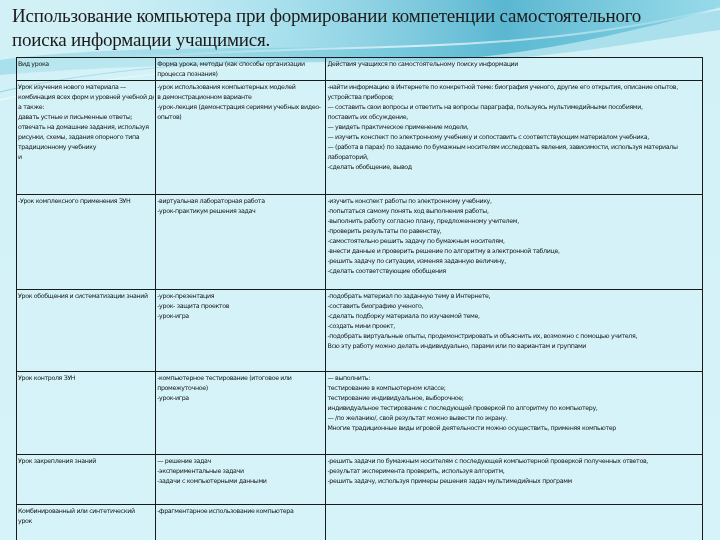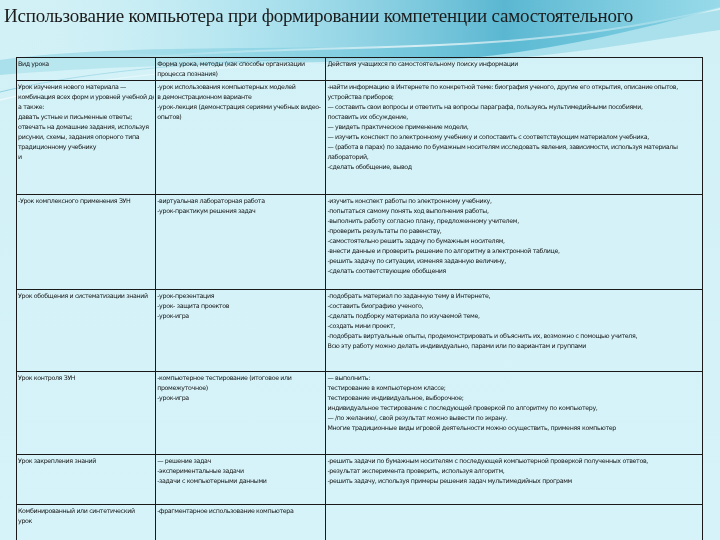--- a/index.html
+++ b/index.html
@@ -5,21 +5,21 @@
   html, body { margin:0; padding:0; }
   body {
     width:720px; height:540px; overflow:hidden; position:relative;
     background: linear-gradient(180deg, #d2f1f6 0%, #d5f3f8 100%);
     font-family: "Liberation Sans", sans-serif;
   }
   .bg-swoosh {
     position:absolute; left:0; top:0; width:720px; height:110px; z-index:0;
   }
   .slide-title {
-    position:absolute; left:4px; top:4px; width:700px; z-index:2;
+    position:absolute; left:12px; top:4px; width:700px; z-index:2;
     font-family: "Liberation Serif", serif;
     font-size:19px; line-height:24px; color:#1b1b1b;
     letter-spacing:-0.2px;
   }
   table.lesson-table {
     position:absolute; left:16px; top:57px; width:687px; z-index:2;
     border-collapse:collapse; table-layout:fixed;
     font-family: "DejaVu Sans", sans-serif;
     font-size:6.3px; line-height:10px; color:#161616;
   }
@@ -57,20 +57,21 @@
   </defs>
   <path d="M0,0 L720,0 L720,8 C600,40 480,70 300,62 C200,58 100,50 0,48 Z" fill="url(#sw1)" opacity="0.85"></path>
   <path d="M0,60 C150,40 350,55 520,40 C600,32 670,18 720,10 L720,30 C650,40 560,58 450,62 C320,66 180,60 0,75 Z" fill="#5fbfd7" opacity="0.35"></path>
   <path d="M120,60 C260,45 420,52 560,36 C630,28 690,16 720,8" stroke="url(#sw2)" stroke-width="2" fill="none"></path>
   <path d="M0,100 C100,75 260,60 420,62" stroke="#ffffff" stroke-opacity="0.55" stroke-width="1.5" fill="none"></path>
   <path d="M0,92 C90,70 230,58 380,58" stroke="#4fb4cf" stroke-opacity="0.5" stroke-width="1" fill="none"></path>
 </svg>
 
 <div class="slide-title">
   <div>Использование компьютера при формировании компетенции самостоятельного</div>
+  <div>поиска информации учащимися.</div>
 </div>
 
 <table class="lesson-table">
   <colgroup>
       <col class="c1">
       <col class="c2">
       <col class="c3">
     </colgroup>
   <tbody id="tbody">
       <tr class="r-head">

